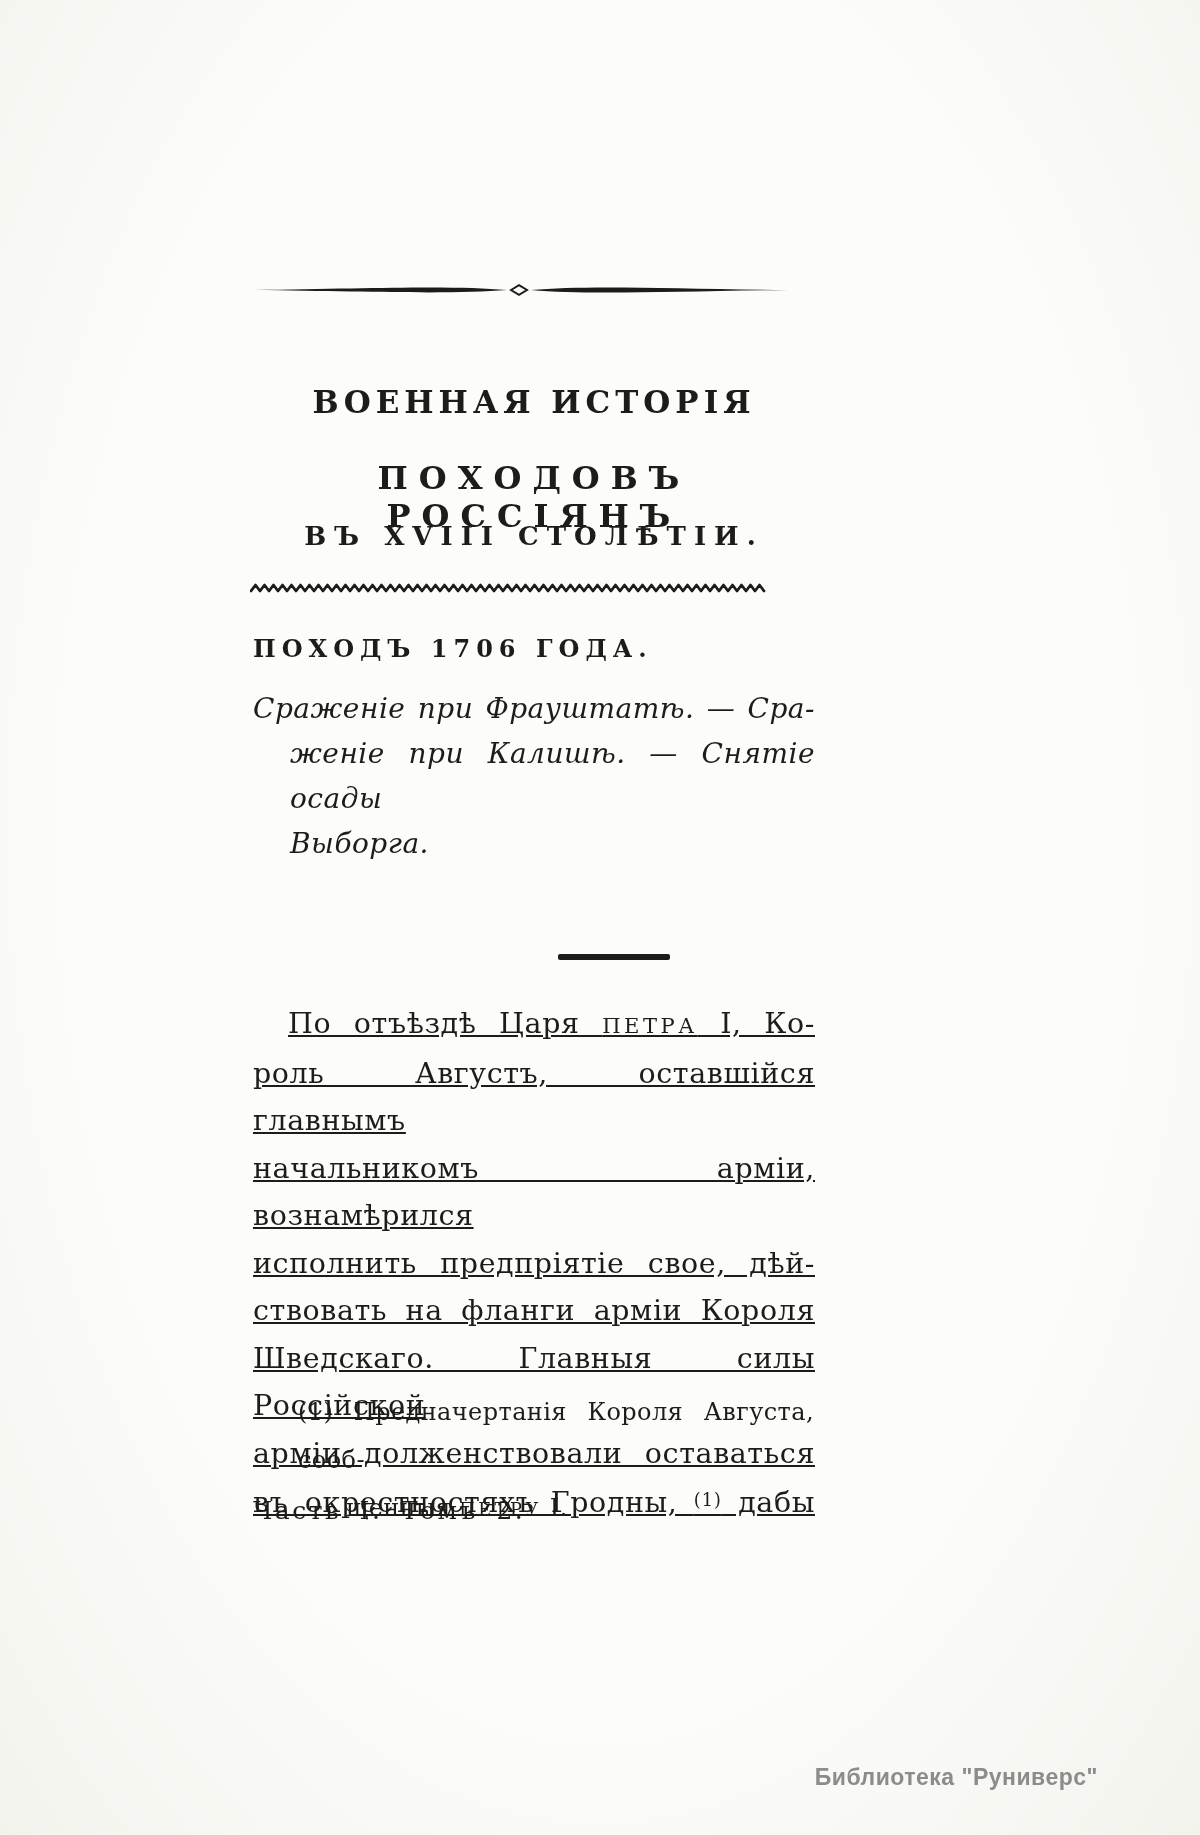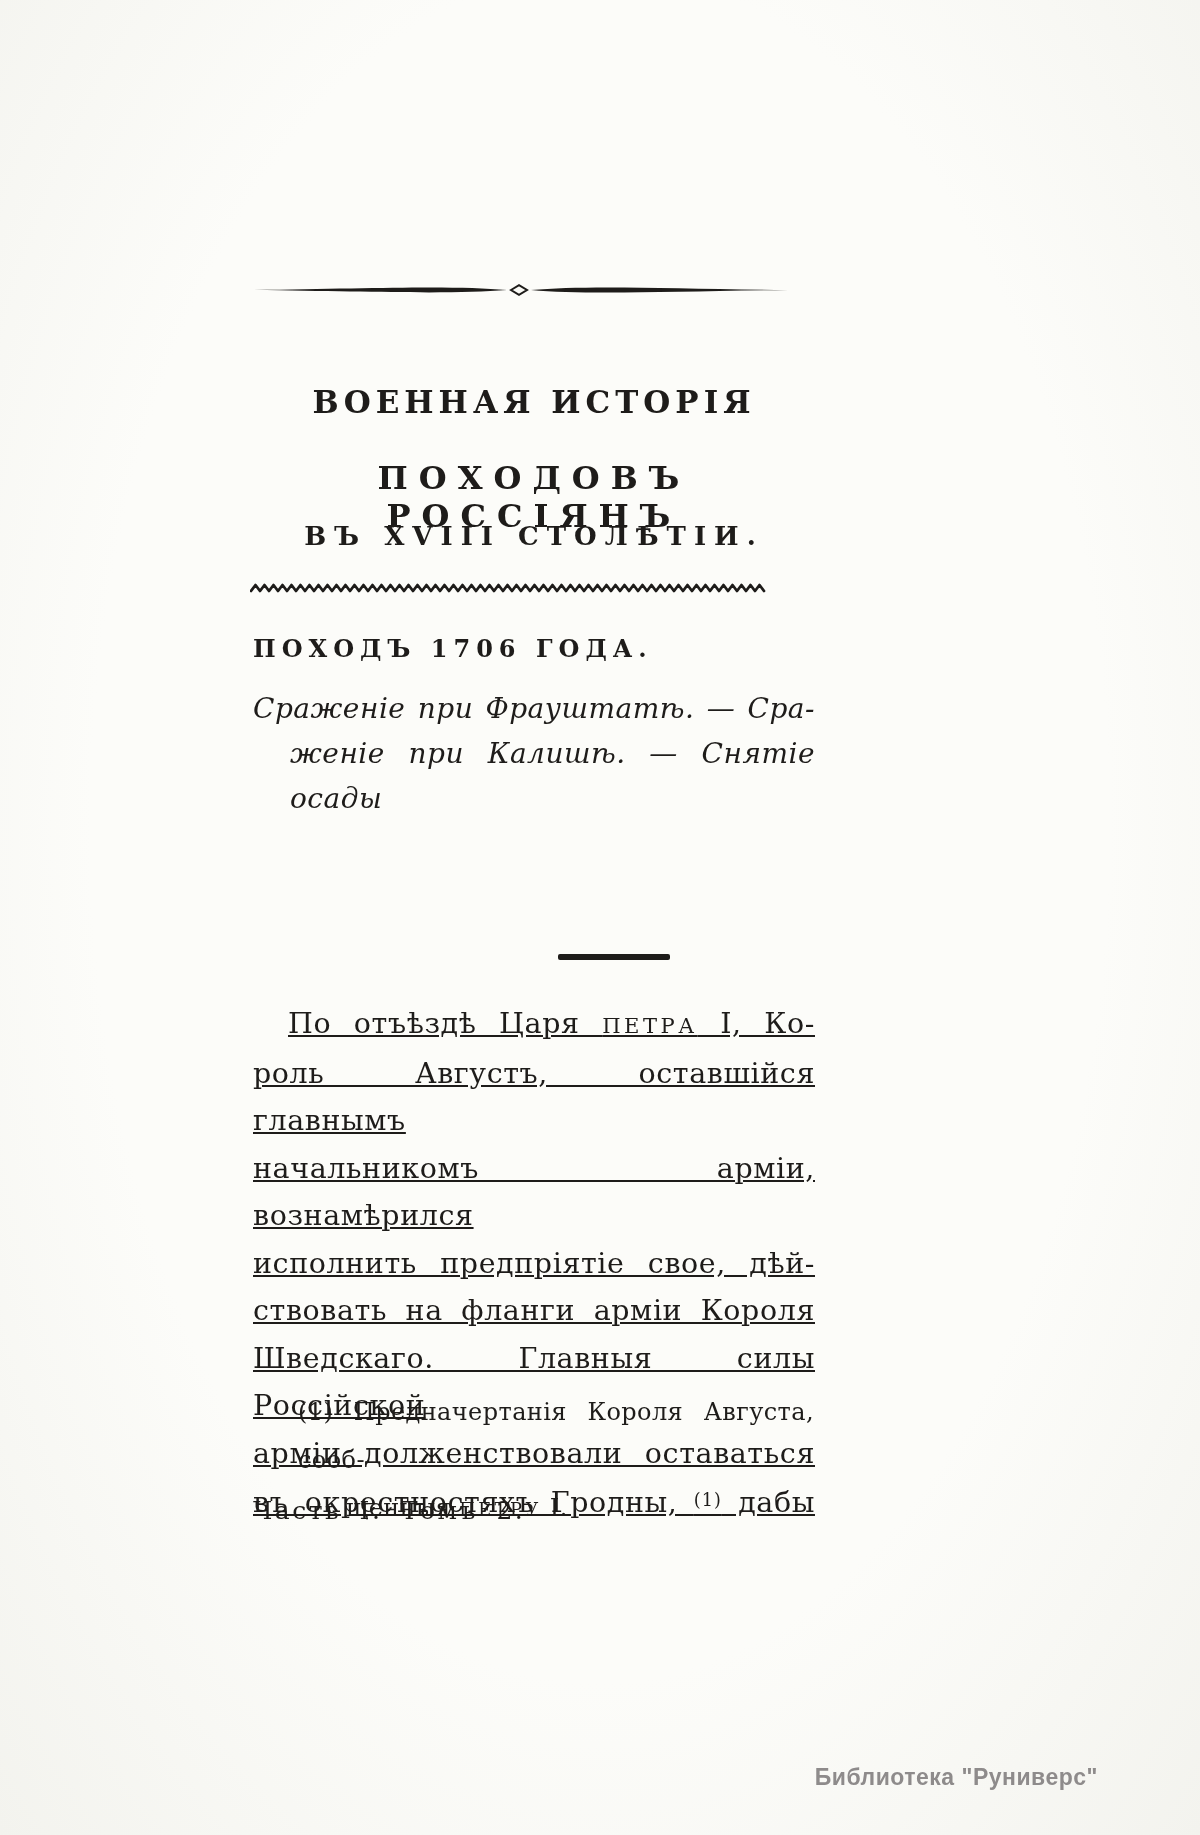--- a/index.html
+++ b/index.html
@@ -70,20 +70,21 @@
 
   <svg class="wavy" viewBox="0 0 516 15" aria-hidden="true">
     <path d="M1 11 l4.5 -6 l4.5 6 l4.5 -6 l4.5 6 l4.5 -6 l4.5 6 l4.5 -6 l4.5 6 l4.5 -6 l4.5 6 l4.5 -6 l4.5 6 l4.5 -6 l4.5 6 l4.5 -6 l4.5 6 l4.5 -6 l4.5 6 l4.5 -6 l4.5 6 l4.5 -6 l4.5 6 l4.5 -6 l4.5 6 l4.5 -6 l4.5 6 l4.5 -6 l4.5 6 l4.5 -6 l4.5 6 l4.5 -6 l4.5 6 l4.5 -6 l4.5 6 l4.5 -6 l4.5 6 l4.5 -6 l4.5 6 l4.5 -6 l4.5 6 l4.5 -6 l4.5 6 l4.5 -6 l4.5 6 l4.5 -6 l4.5 6 l4.5 -6 l4.5 6 l4.5 -6 l4.5 6 l4.5 -6 l4.5 6 l4.5 -6 l4.5 6 l4.5 -6 l4.5 6 l4.5 -6 l4.5 6 l4.5 -6 l4.5 6 l4.5 -6 l4.5 6 l4.5 -6 l4.5 6 l4.5 -6 l4.5 6 l4.5 -6 l4.5 6 l4.5 -6 l4.5 6 l4.5 -6 l4.5 6 l4.5 -6 l4.5 6 l4.5 -6 l4.5 6 l4.5 -6 l4.5 6 l4.5 -6 l4.5 6 l4.5 -6 l4.5 6 l4.5 -6 l4.5 6 l4.5 -6 l4.5 6 l4.5 -6 l4.5 6 l4.5 -6 l4.5 6 l4.5 -6 l4.5 6 l4.5 -6 l4.5 6 l4.5 -6 l4.5 6 l4.5 -6 l4.5 6 l4.5 -6 l4.5 6 l4.5 -6 l4.5 6 l4.5 -6 l4.5 6 l4.5 -6 l4.5 6 l4.5 -6 l4.5 6 l4.5 -6 l4.5 6 l4.5 -6 l4.5 6 l4.5 -6 l4.5 6" fill="none" stroke="#1e1c1a" stroke-width="2.8" stroke-linejoin="round" stroke-linecap="round"></path>
   </svg>
 
   <div class="col chap">ПОХОДЪ 1706 ГОДА.</div>
 
   <div class="col summary">
     <div class="jline">Сраженіе при Фрауштатѣ. — Сра-</div>
     <div class="jline hang">женіе при Калишѣ. — Снятіе осады</div>
+    <div class="last hang">Выборга.</div>
   </div>
 
   <div class="shortrule"></div>
 
   <div class="col body">
     <div class="jline indent"><span>По отъѣздѣ Царя </span><span class="sc">Петра</span><span> I, Ко-</span></div>
     <div class="jline">роль Августъ, оставшійся главнымъ</div>
     <div class="jline">начальникомъ арміи, вознамѣрился</div>
     <div class="jline">исполнить предпріятіе свое, дѣй-</div>
     <div class="jline">ствовать на фланги арміи Короля</div>

